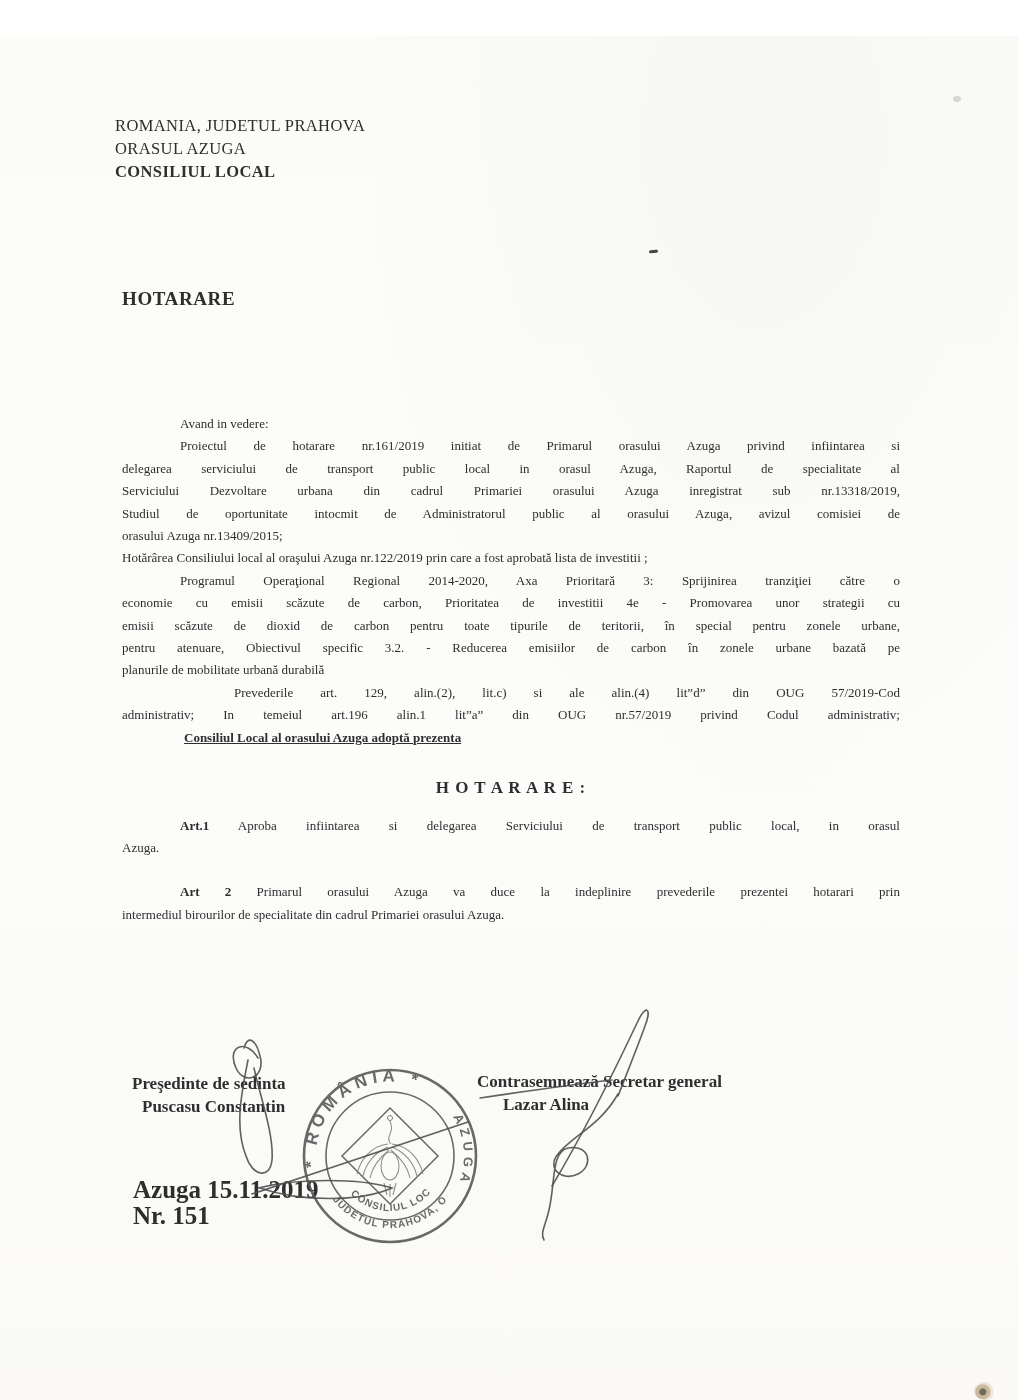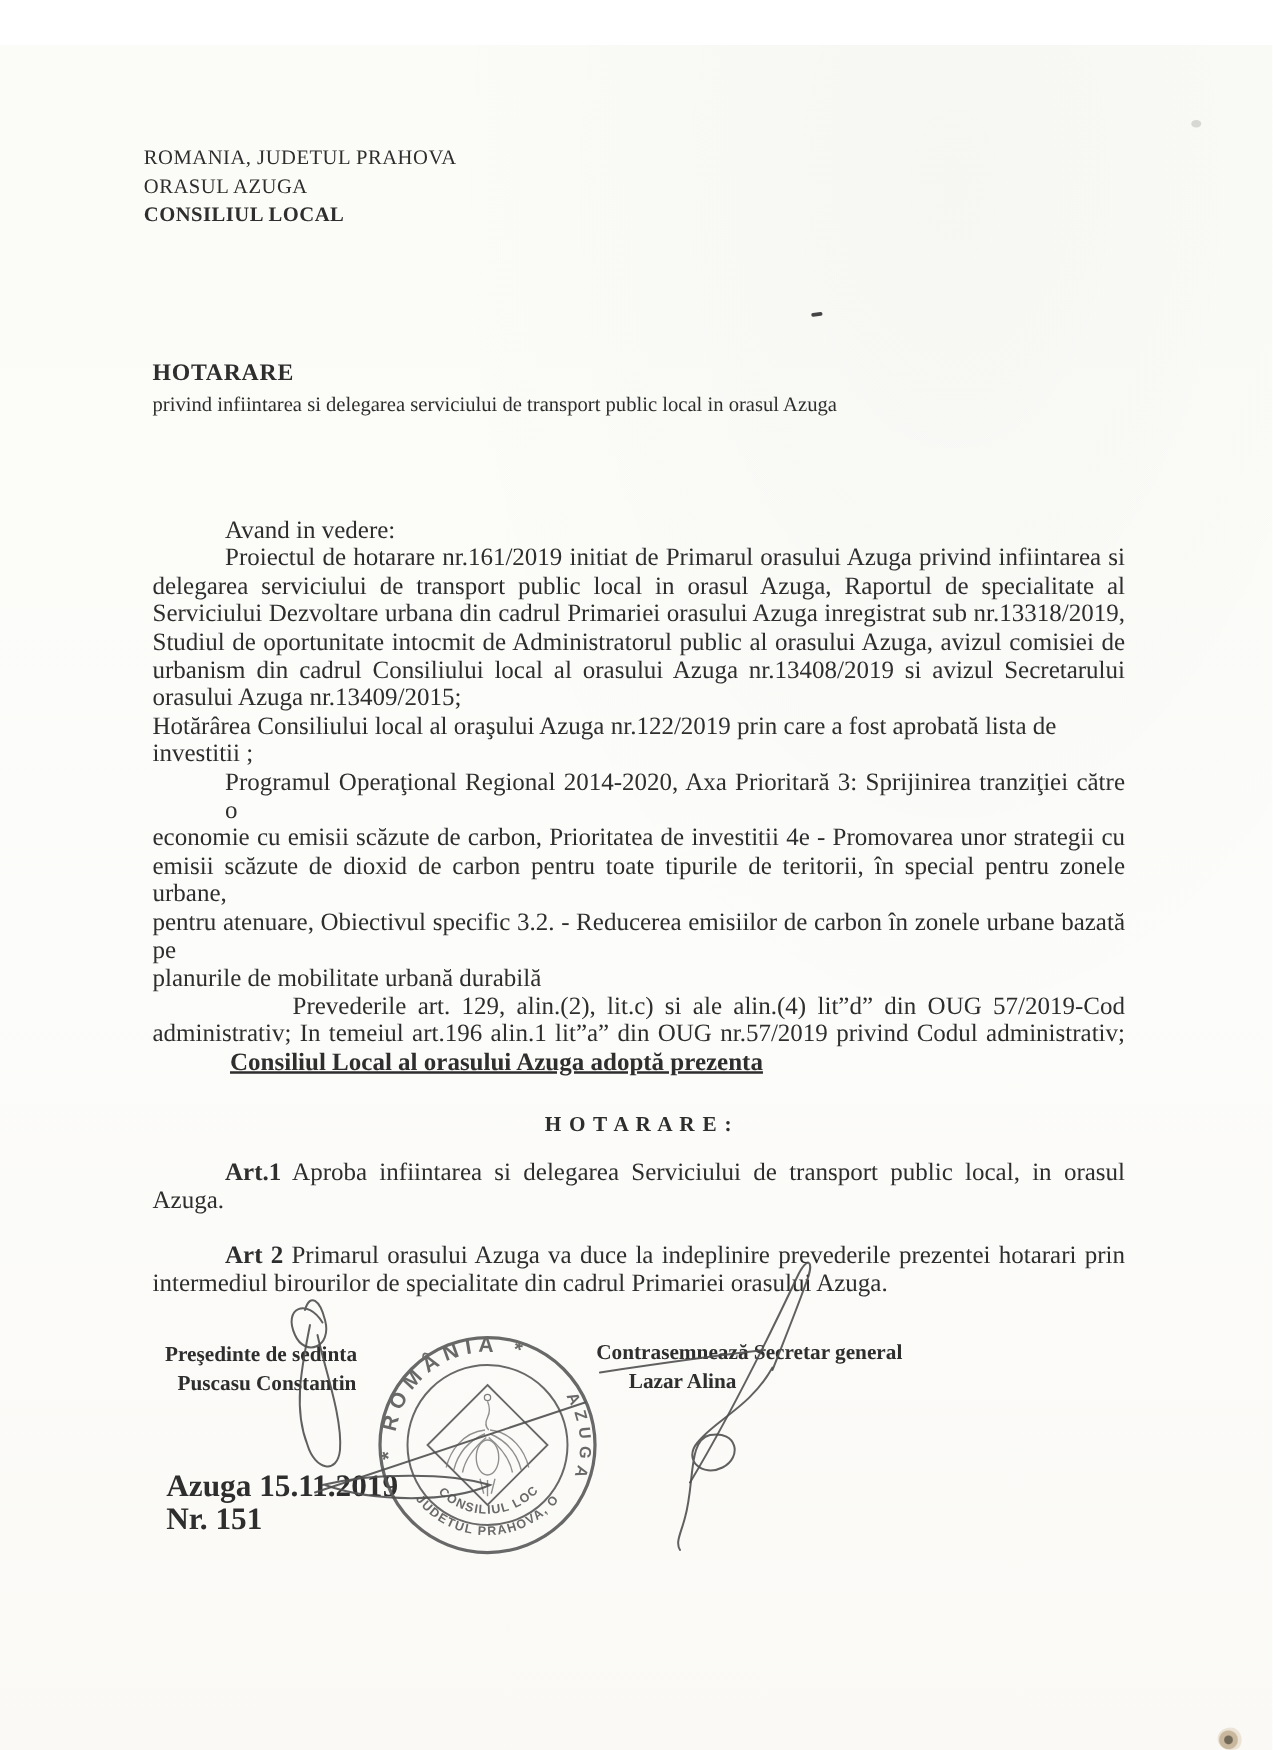--- a/index.html
+++ b/index.html
@@ -13,21 +13,21 @@
     color:var(--ink);
     overflow:hidden;
     margin-top:36px;
   }
   .header{position:absolute; left:115px; top:78px; font-size:16.5px; line-height:23px; letter-spacing:0.4px;}
   .header .bold{font-weight:bold;}
   .title-block{position:absolute; left:122px; top:252px; width:778px; text-align:left;}
   .doc-title{font-weight:bold; font-size:19px; letter-spacing:0.6px;}
   .doc-subtitle{font-size:16.5px; margin-top:4px;}
   .body-block{position:absolute; left:122px; top:377px; width:778px;}
-  .line{font-size:20px; line-height:22.4px; min-height:22.4px; white-space:normal;}
+  .line{font-size:13px; line-height:22.4px; min-height:22.4px; white-space:normal;}
   .line.justify{text-align:justify; text-align-last:justify;}
   .line.bold{font-weight:bold;}
   .line.center{text-align:center; font-weight:bold; letter-spacing:1px; font-size:17px;}
   .line b{font-weight:bold;}
   .sig{position:absolute; font-weight:bold; font-size:17px; line-height:23px;}
   .sig-date{position:absolute; font-weight:bold; font-size:25px; line-height:26px;}
   .stamp-svg{position:absolute; left:300px; top:1030px; opacity:0.88;}
   .stamp-svg circle, .stamp-svg .dm{fill:none; stroke:var(--stamp);}
   .stamp-svg text{fill:var(--stamp); font-family:"Liberation Sans", sans-serif; font-weight:bold;}
   .stamp-svg .eagle{fill:none; stroke:#6b6b6b; stroke-width:1.1; opacity:0.85;}
@@ -48,30 +48,28 @@
     <div>ROMANIA, JUDETUL PRAHOVA</div>
     <div>ORASUL  AZUGA</div>
     <div class="bold">CONSILIUL LOCAL</div>
   </div>
 
   <div class="dash-mark"></div>
   <div class="speck"></div>
 
   <div class="title-block">
     <div class="doc-title">HOTARARE</div>
-    <div class="doc-subtitle">privind infiintarea si delegarea serviciului de transport public local in orasul Azuga</div>
   </div>
 
   <div class="body-block">
       <div class="line" style="padding-left: 58px;">Avand in vedere:</div>
       <div class="line justify" style="padding-left: 58px;">Proiectul de hotarare nr.161/2019 initiat de Primarul orasului Azuga privind infiintarea si</div>
       <div class="line justify">delegarea serviciului de transport public local in orasul Azuga, Raportul de specialitate al</div>
       <div class="line justify">Serviciului Dezvoltare urbana din cadrul Primariei orasului Azuga inregistrat sub nr.13318/2019,</div>
       <div class="line justify">Studiul de oportunitate intocmit de Administratorul public al orasului Azuga, avizul comisiei de</div>
-      <div class="line justify">urbanism din cadrul Consiliului local al orasului Azuga nr.13408/2019 si avizul Secretarului</div>
       <div class="line">orasului Azuga nr.13409/2015;</div>
       <div class="line">Hotărârea Consiliului local al oraşului Azuga nr.122/2019 prin care a fost aprobată lista de investitii ;</div>
       <div class="line justify" style="padding-left: 58px;">Programul Operaţional Regional 2014-2020, Axa Prioritară 3: Sprijinirea tranziţiei către o</div>
       <div class="line justify">economie cu emisii scăzute de carbon, Prioritatea de investitii 4e - Promovarea unor strategii cu</div>
       <div class="line justify">emisii scăzute de dioxid de carbon pentru toate tipurile de teritorii, în special pentru zonele urbane,</div>
       <div class="line justify">pentru atenuare, Obiectivul specific 3.2. - Reducerea emisiilor de carbon în zonele urbane bazată pe</div>
       <div class="line">planurile de mobilitate urbană durabilă</div>
       <div class="line justify" style="padding-left: 112px;">Prevederile art. 129, alin.(2), lit.c) si ale  alin.(4) lit”d” din OUG 57/2019-Cod</div>
       <div class="line justify">administrativ; In temeiul art.196 alin.1 lit”a” din OUG nr.57/2019 privind Codul administrativ;</div>
       <div class="line bold" style="padding-left: 62px; text-decoration: underline;">Consiliul Local al orasului Azuga adoptă prezenta</div>

